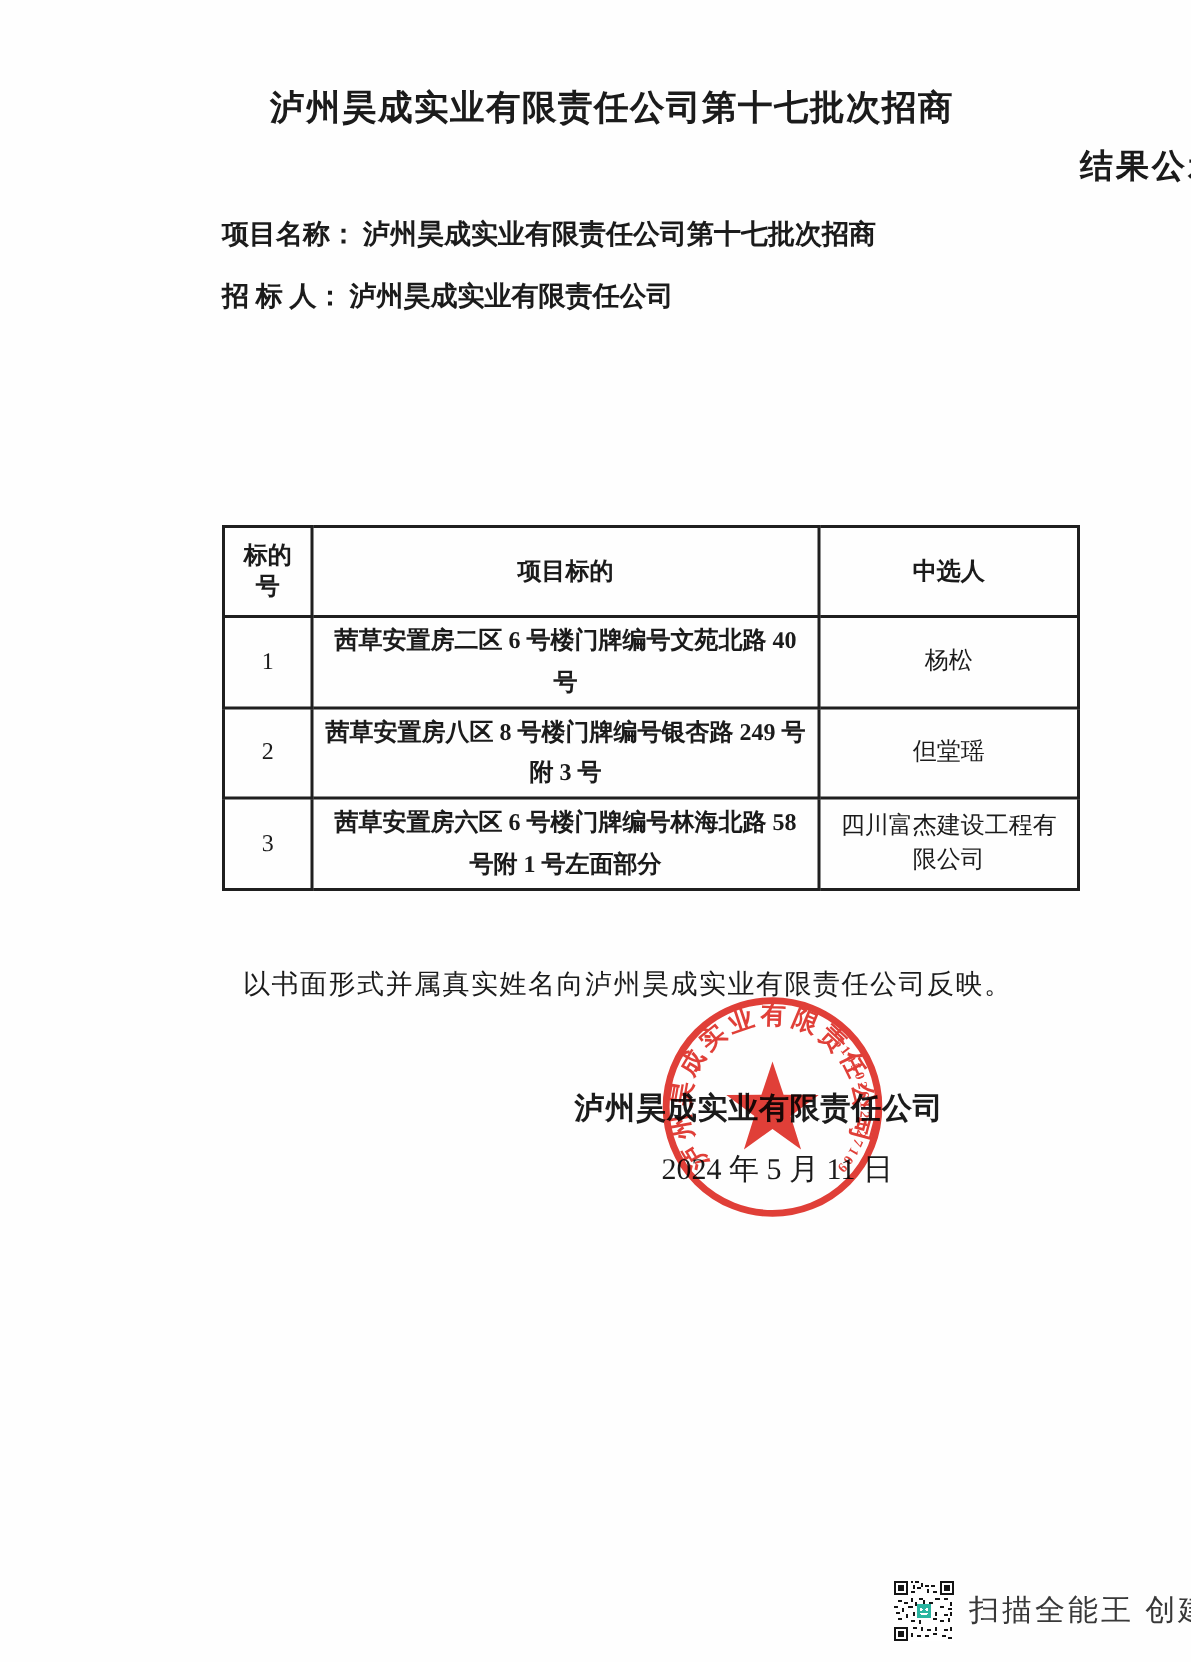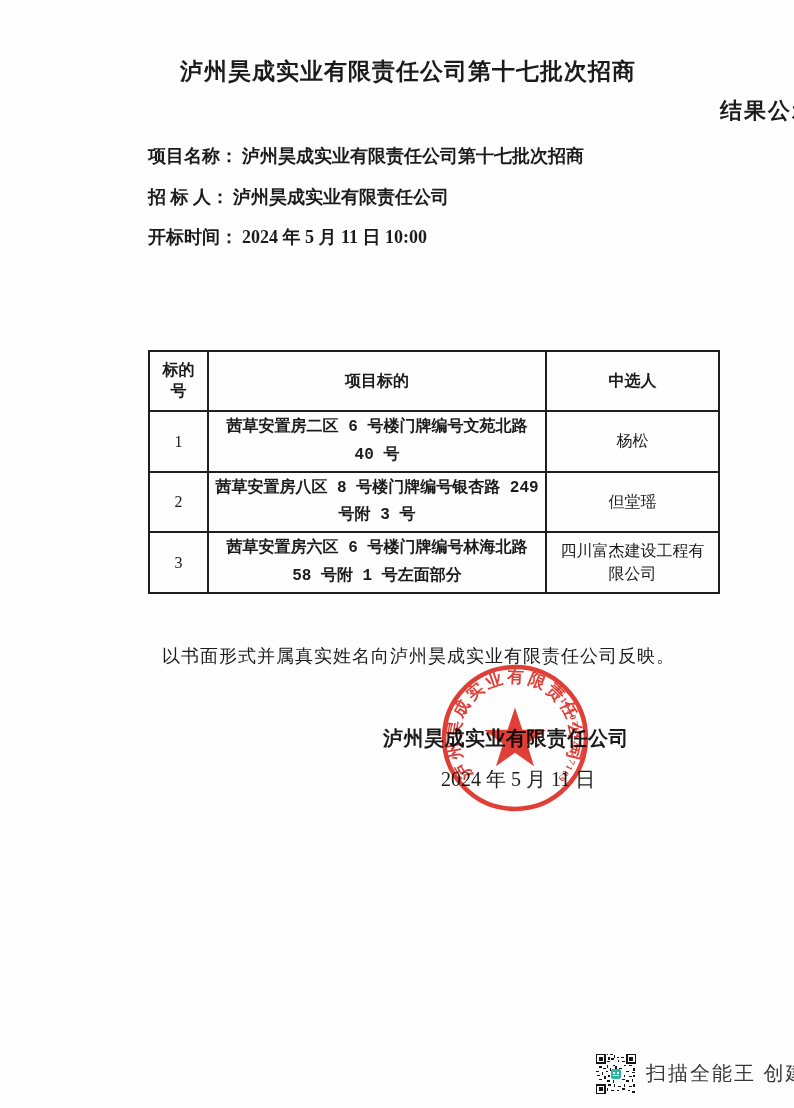--- a/index.html
+++ b/index.html
@@ -32,21 +32,21 @@
     border:2px solid #1f1f1f;
     vertical-align:middle;
     font-size:16px;
     text-align:center;
     padding:2px 6px;
   }
   table.results th{font-weight:bold;height:54px;}
   tr.r1{height:61px}tr.r2{height:58px}tr.r3{height:53px}
   td.subject{
     text-align:left;padding-left:12px;padding-right:10px;
-    font-weight:bold;font-size:15px;line-height:1.7;font-family:Liberation Mono, monospace;
+    font-weight:bold;font-size:15px;line-height:1.7;
   }
   td.winner{font-size:16px;line-height:1.4;padding:2px 10px;}
   
   .notice1{position:absolute;left:237px;top:606px;font-size:18px;
     letter-spacing:1px;white-space:nowrap;}
   .notice2{position:absolute;left:150px;top:644px;font-size:18px;
     letter-spacing:1px;white-space:nowrap;margin-left:12px;}
   
   .sig-company{position:absolute;left:383px;top:725px;font-size:20px;
     font-weight:bold;letter-spacing:0.5px;white-space:nowrap;}
@@ -70,23 +70,20 @@
 <div class="page">
 
   <div class="title1">泸州昊成实业有限责任公司第十七批次招商</div>
   <div class="title2">结果公示</div>
 
   <div class="field f1">
     <span class="flabel">招 标 人：</span><span class="fvalue">泸州昊成实业有限责任公司</span>
   </div>
   <div class="field f0">
     <span class="flabel">项目名称：</span><span class="fvalue">泸州昊成实业有限责任公司第十七批次招商</span>
-  </div>
-  <div class="field f2">
-    <span class="flabel">开标时间：</span><span class="fvalue">2024 年 5 月 11 日  10:00</span>
   </div>
 
   <table class="results">
     <colgroup>
       <col style="width:59px">
         <col style="width:338px">
         <col style="width:173px">
     </colgroup>
     <thead>
       <tr>

